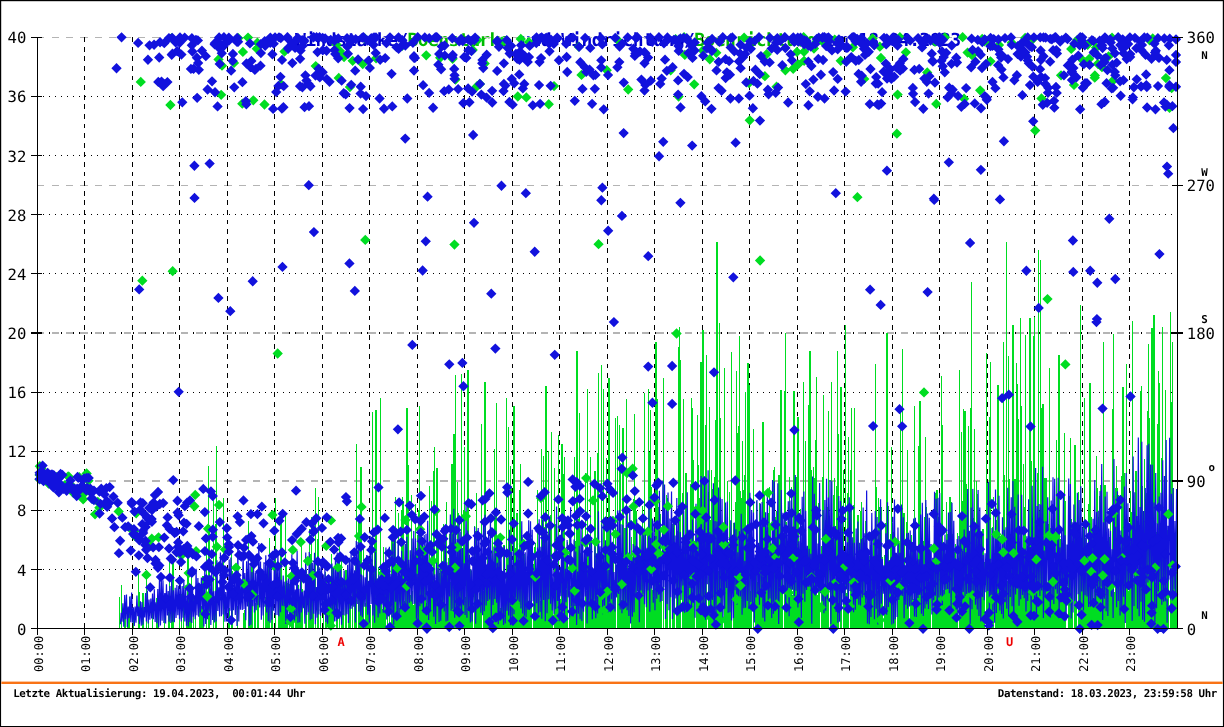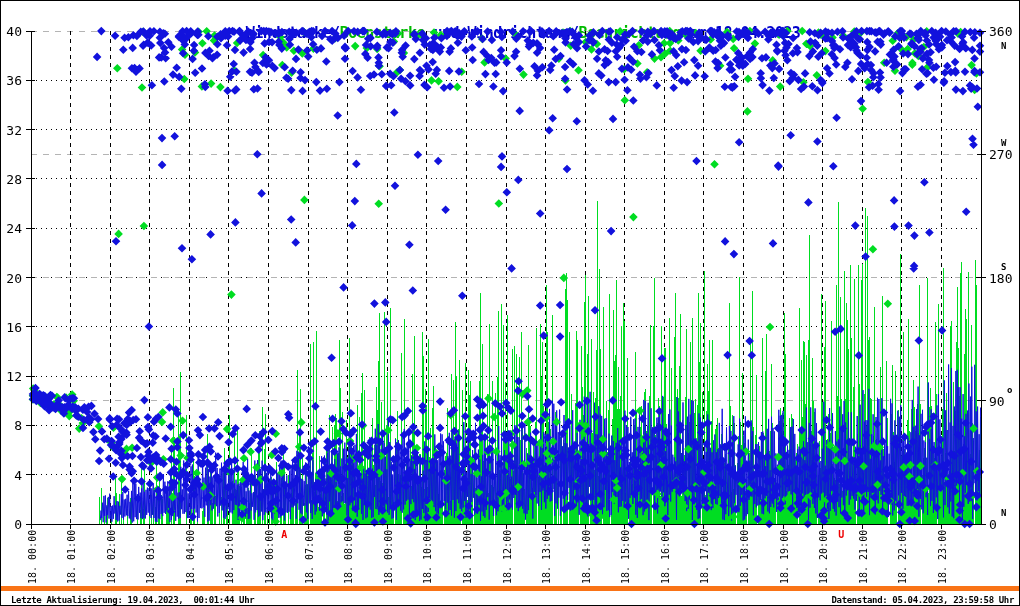--- a/index.html
+++ b/index.html
@@ -7,22 +7,22 @@
     position:relative;width:1020px;height:606px;background:#ffffff;
     border:1px solid #000;box-sizing:border-box;overflow:hidden;
     font-family:"DejaVu Sans Mono", monospace;
   }
   .title{
     position:absolute;top:5px;left:0;width:1010px;text-align:center;
     font-size:15px;font-weight:bold;letter-spacing:-0.5px;white-space:pre;
   }
   .chart-svg{position:absolute;top:0;left:0;}
   .statusbar{
-    position:absolute;left:0;bottom:0;width:100%;height:19px;
-    border-top:5px solid #f97316;box-sizing:border-box;background:#fff;
+    position:absolute;left:0;bottom:0;width:100%;height:37px;
+    border-top:2px solid #f97316;box-sizing:border-box;background:#fff;
     font-size:9px;font-weight:bold;letter-spacing:-0.35px;white-space:pre;
   }
   .statusbar .left{position:absolute;left:10px;top:4px;}
   .statusbar .right{position:absolute;right:5px;top:4px;}
 </style>
 </head>
 <body>
 
 <div class="figure">
 
@@ -174,15 +174,15 @@
         <text transform="translate(944.9166666666667,583) rotate(-90)">18. 23:00</text>
       </g>
       <g font-family="DejaVu Sans Mono, monospace" font-size="10" font-weight="bold" fill="#ee0000" text-anchor="middle">
         <text x="283.3" y="537">A</text>
         <text x="840.3" y="537">U</text>
       </g>
     </svg>
 
   <div class="statusbar">
     <span class="left">Letzte Aktualisierung: 19.04.2023,  00:01:44 Uhr</span>
-    <span class="right">Datenstand: 05.04.2023, 23:59:58 Uhr</span>
+    <span class="right">Datenstand: 18.03.2023, 23:59:58 Uhr</span>
   </div>
 </div>
 
 </body></html>

